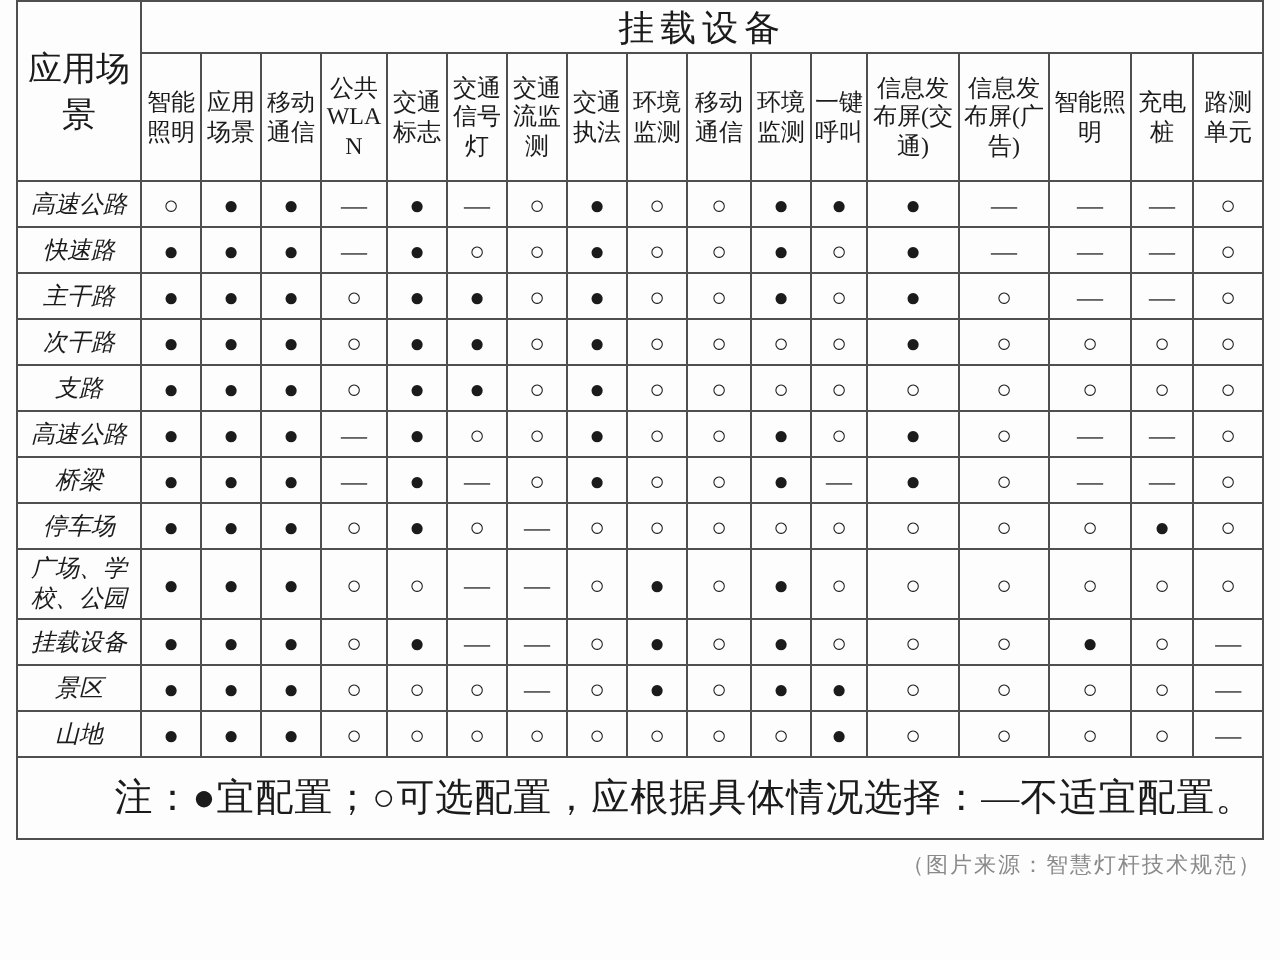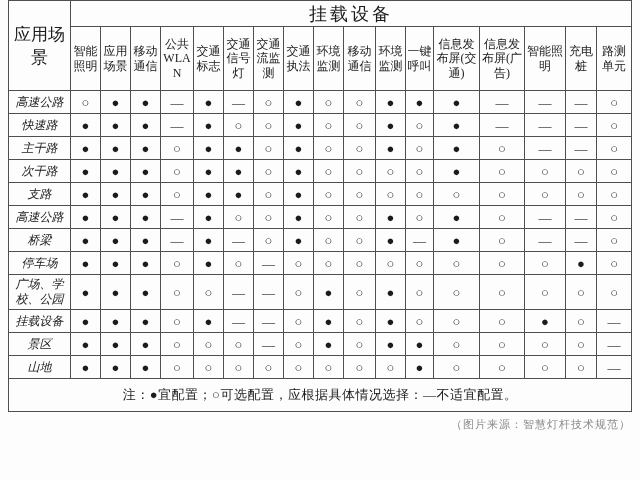--- a/index.html
+++ b/index.html
@@ -50,22 +50,22 @@
     padding: 2px 2px;
     word-break: break-all;
     font-style: italic;
   }
   tbody td.cell {
     height: 23px;
     font-size: 13px;
     line-height: 1;
   }
   tfoot td.note-cell {
-    text-align: center;
-    font-size: 13px;
+    text-align: right;
+    font-size: 19px;
     padding: 7px 4px;
     letter-spacing: 0.5px;
   }
   .source-caption {
     width: 623px;
     margin: 5px 0 0 8px;
     text-align: right;
     font-size: 11px;
     color: #8a8a8a;
     letter-spacing: 1px;

